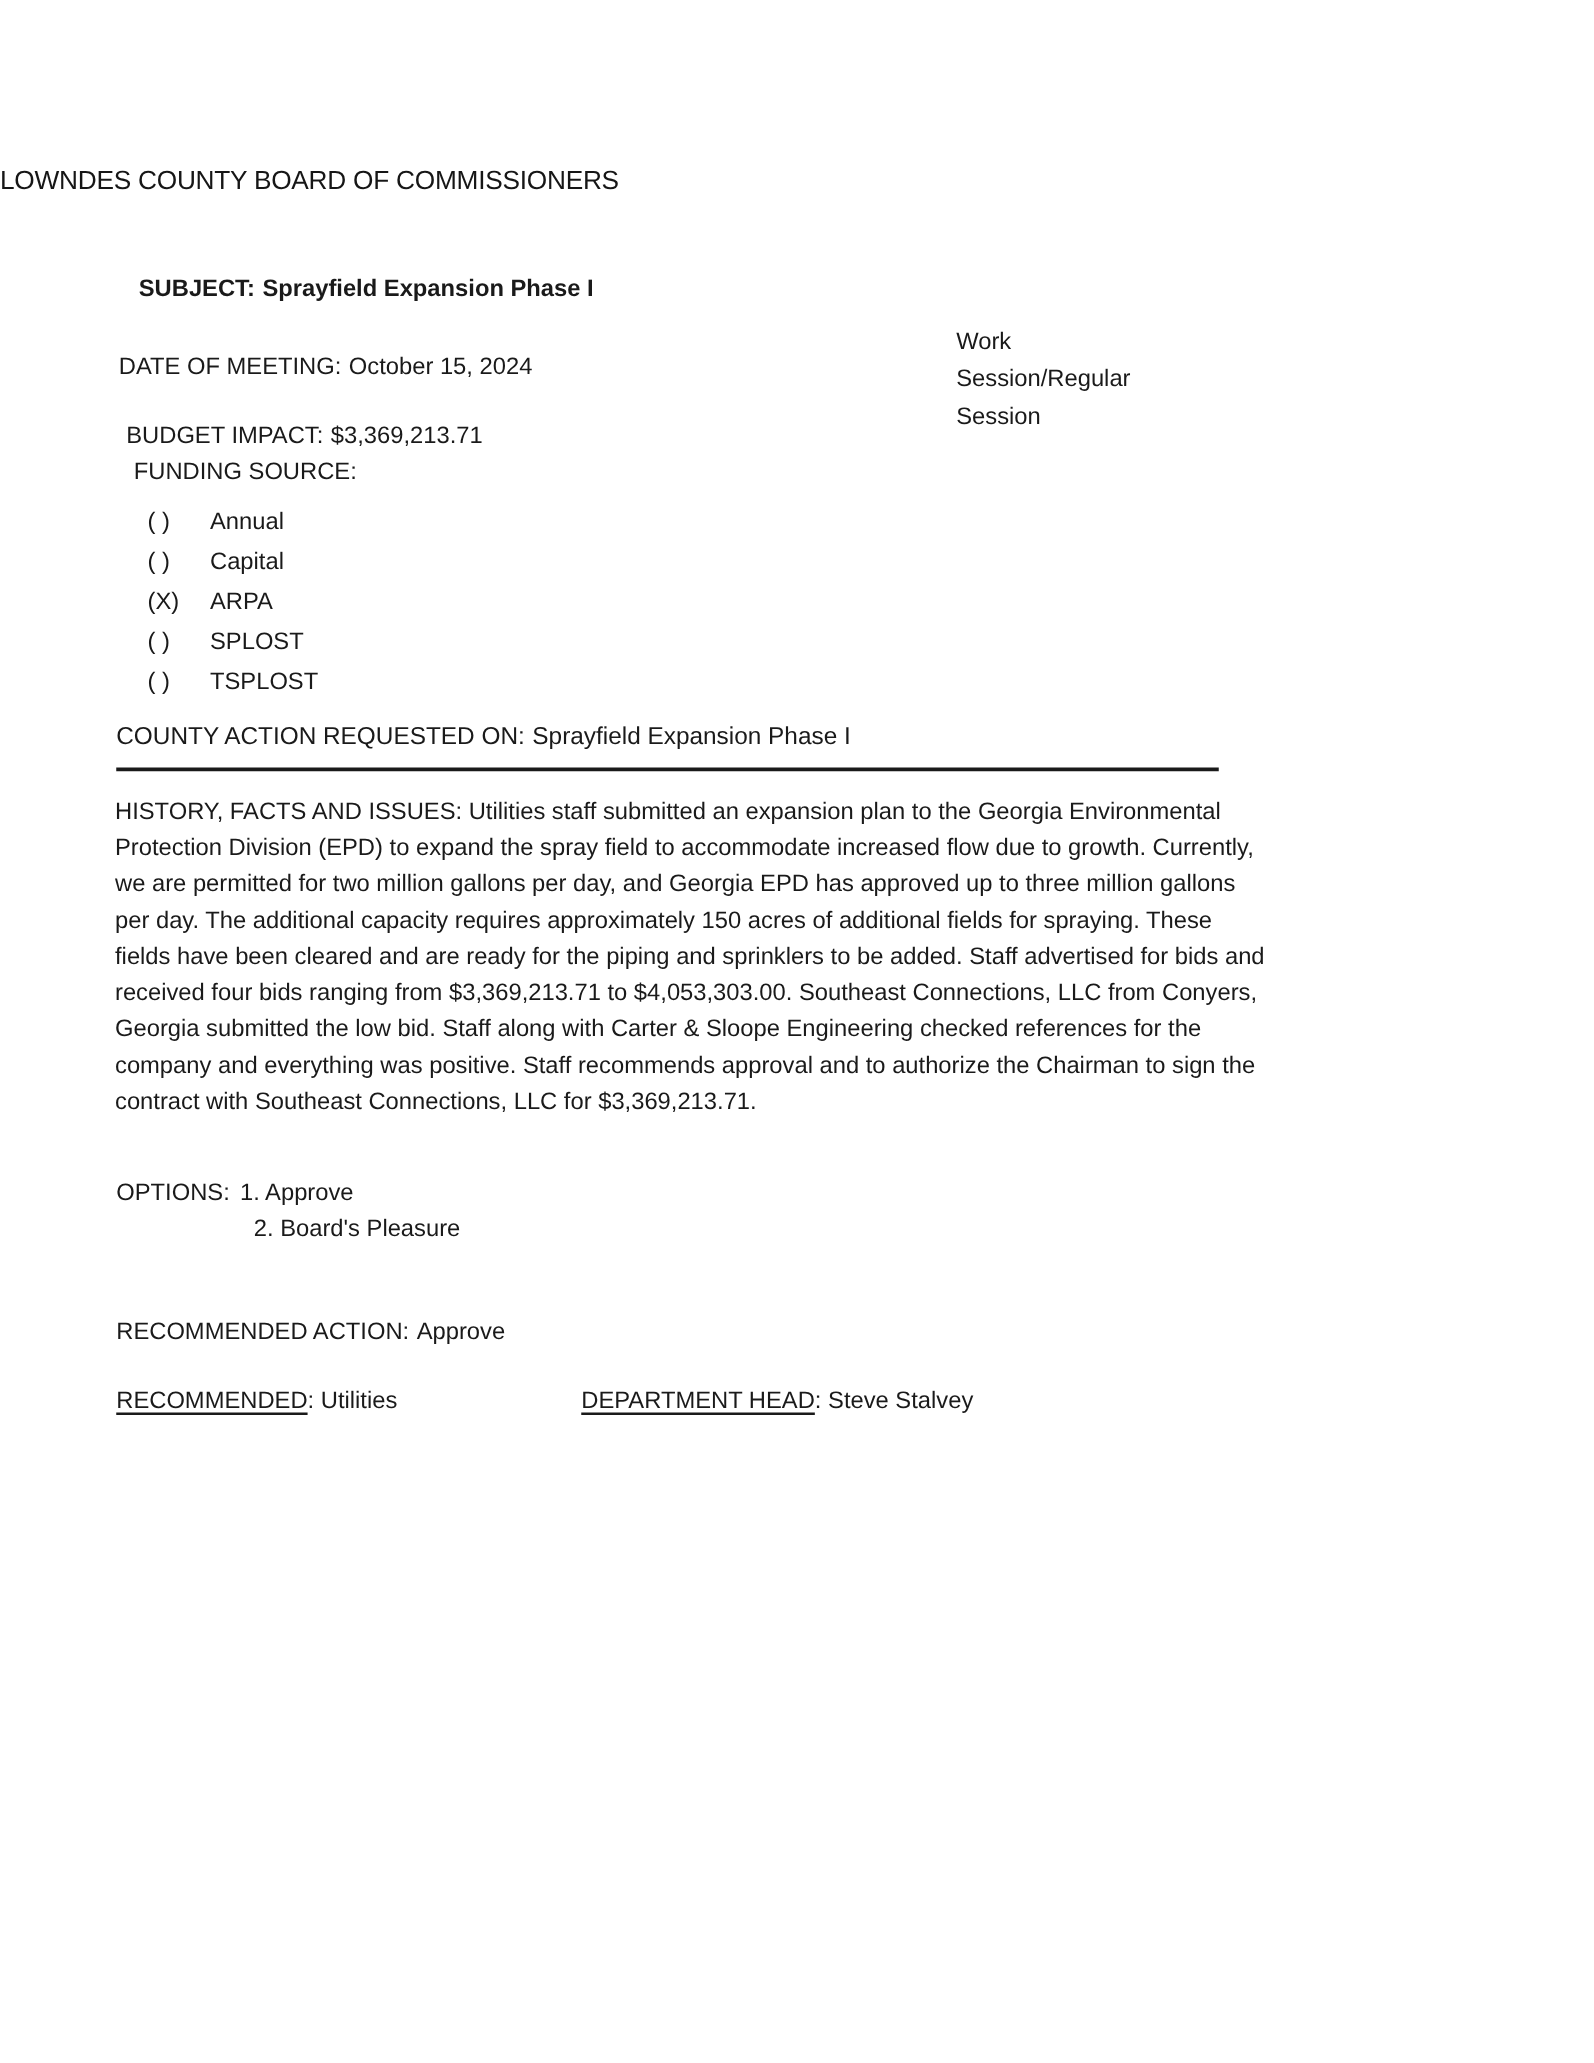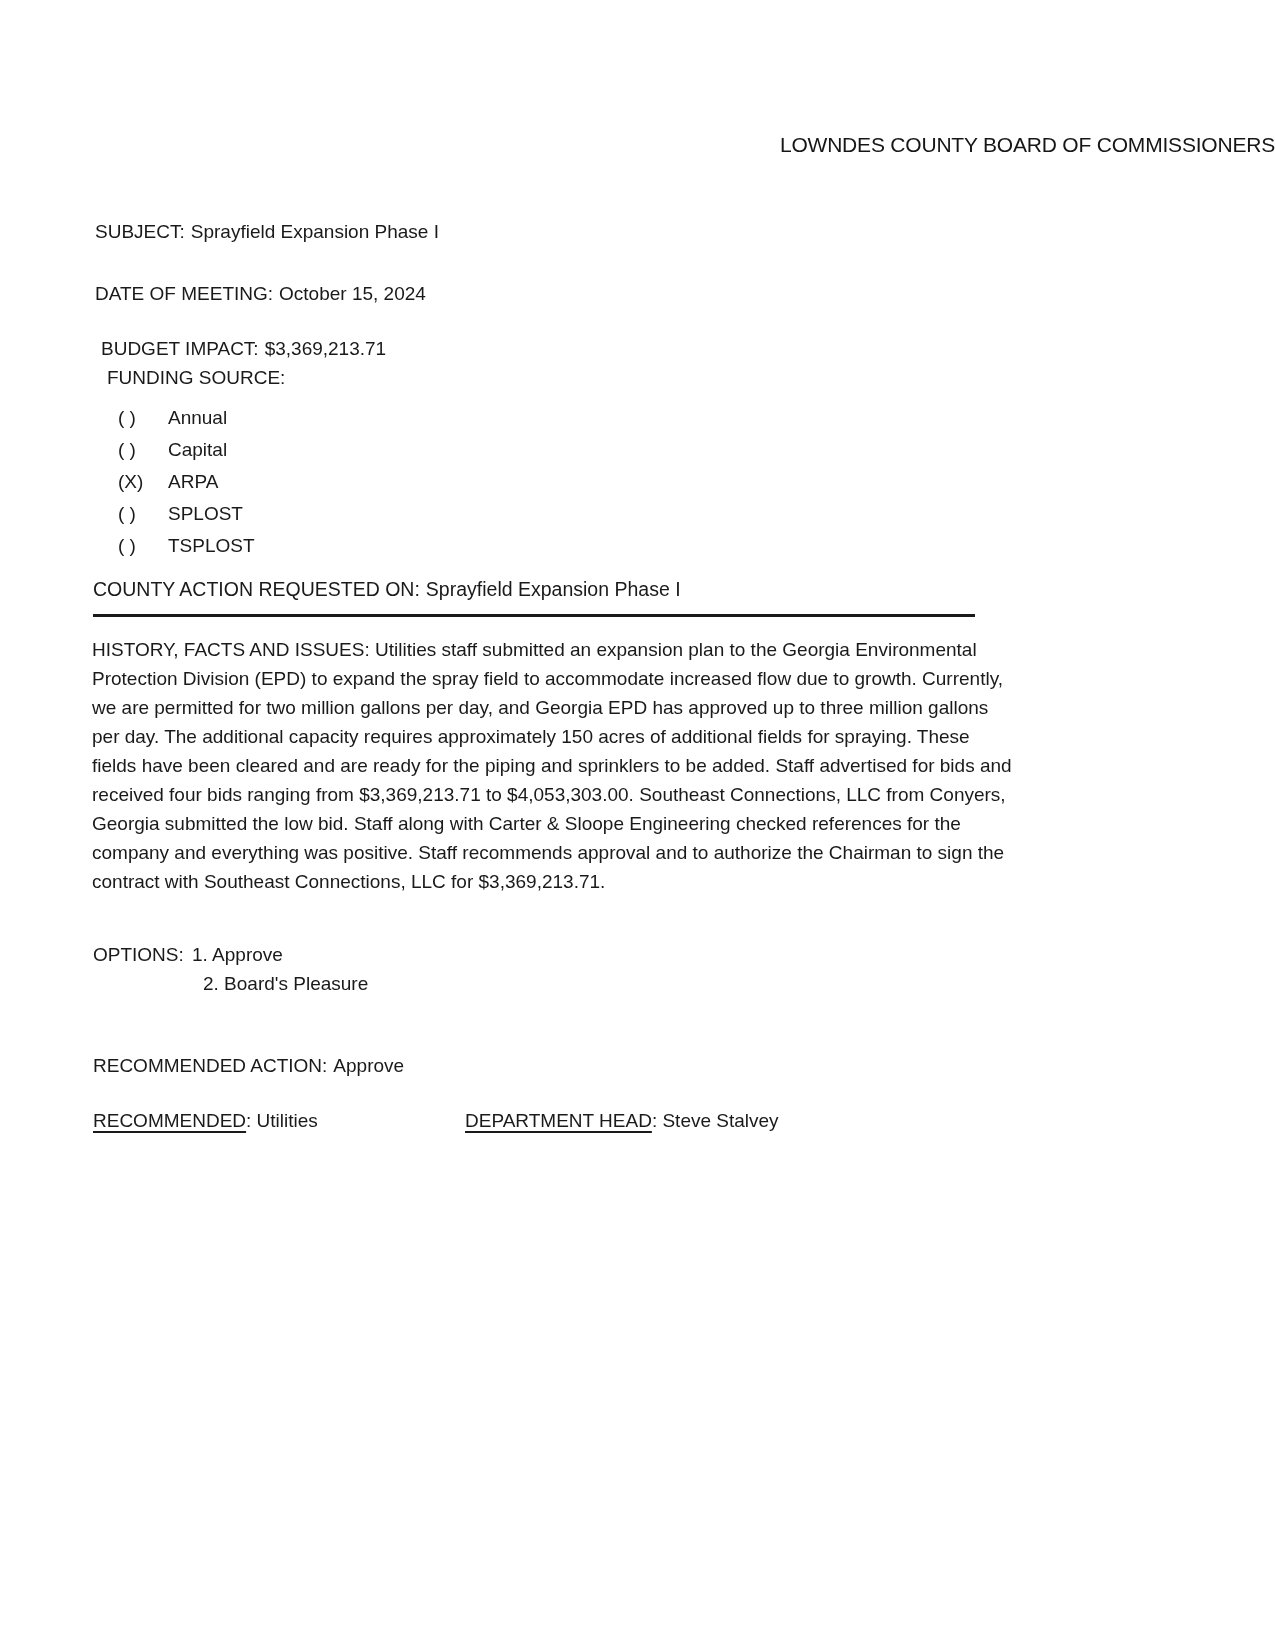--- a/index.html
+++ b/index.html
@@ -9,27 +9,27 @@
     height: 1650px;
     background: #ffffff;
     font-family: "Liberation Sans", sans-serif;
     color: #1a1a1a;
     font-size: 19px;
     overflow: hidden;
   }
   .abs { position: absolute; }
   .title-block {
     top: 128px; left: 0; width: 1275px;
-    text-align: right;
+    text-align: left;
     font-size: 21px;
     line-height: 34px;
     letter-spacing: -0.2px;
     color: #161616;
   }
-  .subject-line   { top: 221px; left: 95px; }
+  .subject-line   { top: 221px; left: 111px; font-weight: bold; }
   .session-block  { top: 259px; left: 765px; line-height: 30px; white-space: pre-line; }
   .date-line      { top: 283px; left: 95px; text-align: center; }
   .budget-line    { top: 338px; left: 101px; }
   .funding-label  { top: 367px; left: 107px; }
   .funding-list   { top: 402px; left: 118px; }
   .funding-row    { height: 32px; line-height: 32px; }
   .cb             { display: inline-block; width: 50px; }
   .county-action  { top: 578px; left: 93px; font-size: 19.5px; }
   .county-rule    { top: 614px; left: 93px; width: 882px; height: 3px; background: #1a1a1a; }
   .history-par    { top: 635px; left: 92px; width: 1140px; line-height: 29px; white-space: pre-line; }
@@ -51,20 +51,23 @@
 <body>
 
 <div class="page">
 
   <div class="abs title-block">
     <div>LOWNDES COUNTY BOARD OF COMMISSIONERS</div>
   </div>
 
   <div class="abs subject-line"><span>SUBJECT:</span><span class="gap">Sprayfield Expansion Phase I</span></div>
 
+  <div class="abs session-block">Work
+Session/Regular
+Session</div>
 
   <div class="abs date-line"><span>DATE OF MEETING:</span><span class="gap">October 15, 2024</span></div>
 
   <div class="abs budget-line"><span>BUDGET IMPACT:</span><span class="gap">$3,369,213.71</span></div>
 
   <div class="abs funding-label">FUNDING SOURCE:</div>
 
   <div class="abs funding-list">
     <div class="funding-row"><span class="cb">( )</span><span>Annual</span></div>
     <div class="funding-row"><span class="cb">( )</span><span>Capital</span></div>

